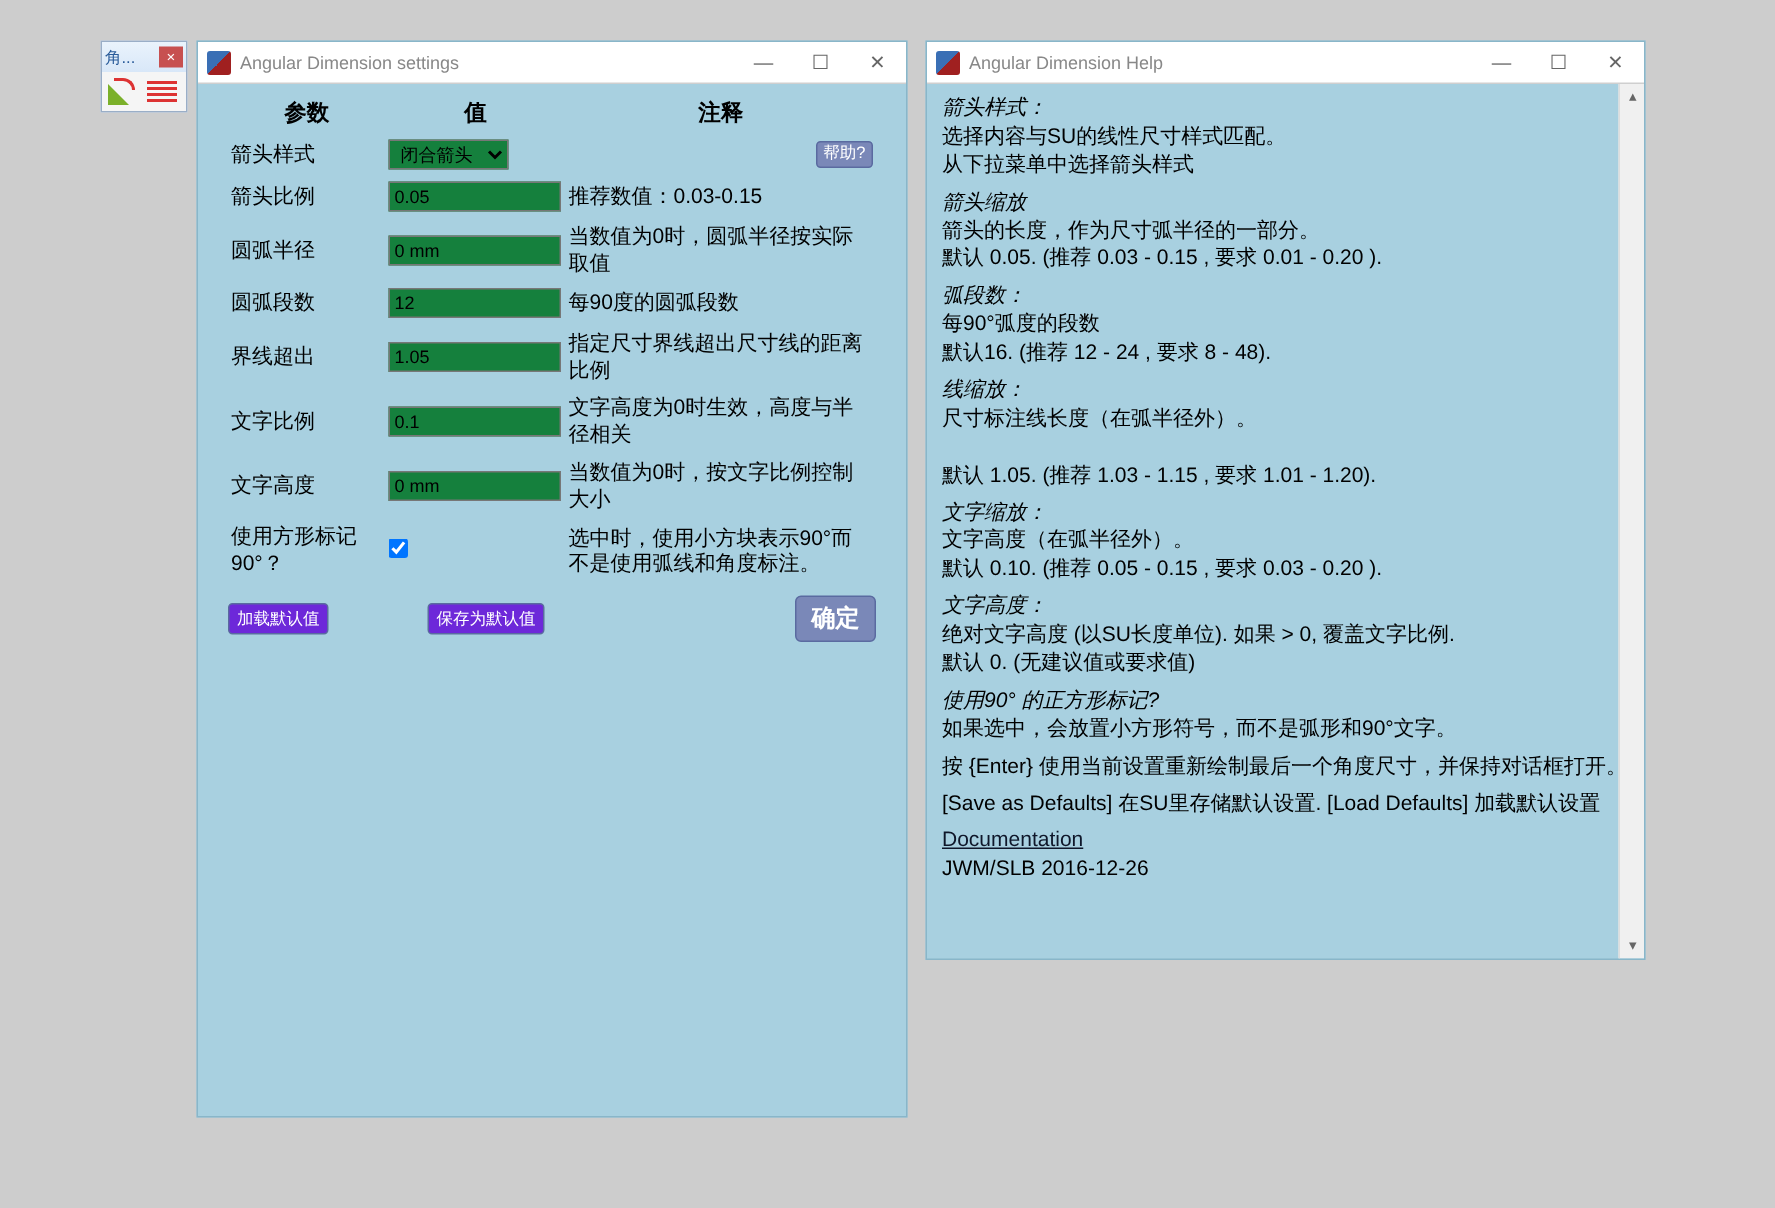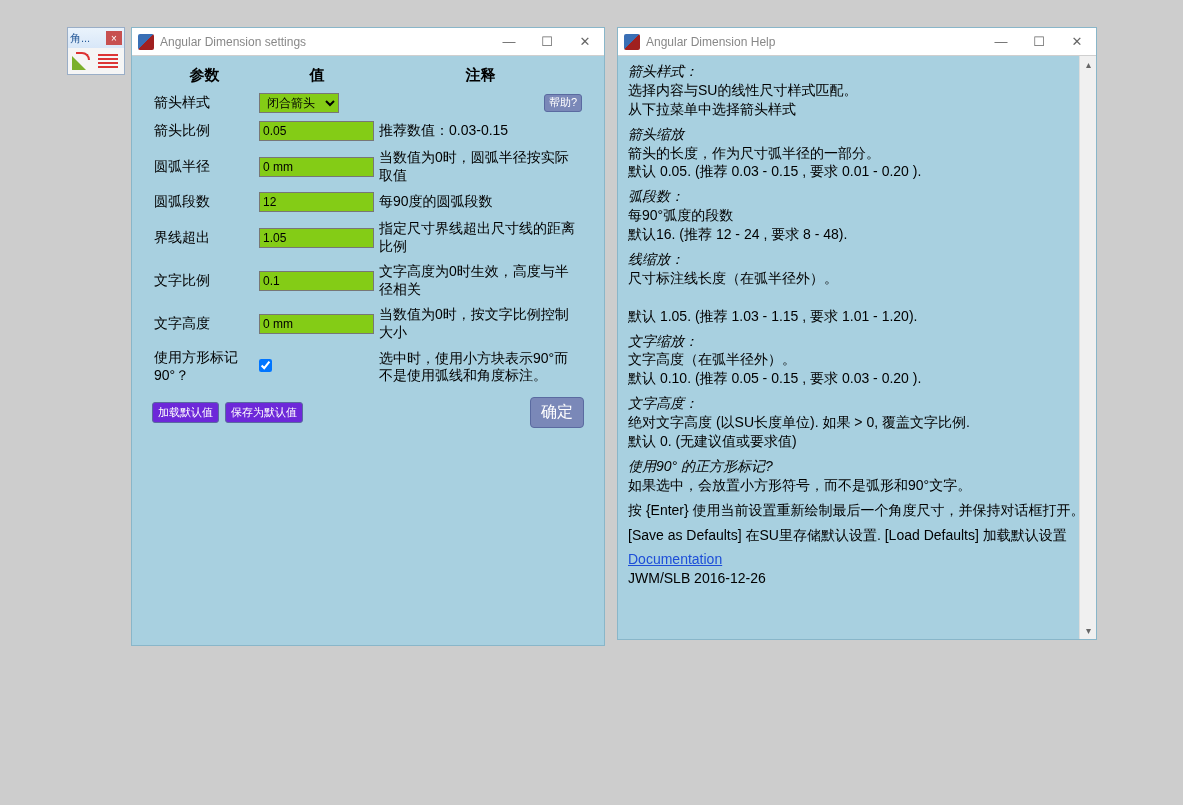--- a/index.html
+++ b/index.html
@@ -94,35 +94,35 @@
   }
   .title-text { flex: 1; }
   .win-btns { display:flex; height:100%; }
   .win-btn {
     width: 38px;
     display:flex; align-items:center; justify-content:center;
     color:#666; font-size:13px; cursor:pointer;
   }
 
   
-  .settings-win { left:131px; top:27px; width:474px; height:619px; }
+  .settings-win { left:131px; top:27px; width:474px; height:718px; }
   .settings-body { padding: 6px 20px; }
   table.settings { width:100%; border-collapse: collapse; }
   table.settings th {
     text-align:center; font-weight:bold; font-size:15px; padding:4px;
   }
   table.settings td {
     padding:4px 2px; vertical-align:middle; font-size:14px;
   }
   .col-param { width:105px; }
   .col-value { width:120px; }
   .col-note  { }
   .val-input {
     width: 115px; height:20px;
-    border:1px solid #777; background:#84cc16;
+    border:1px solid #777; background:#15803d;
     font-size:12px; padding:0 3px;
   }
   select.val-input { width:80px; }
   .note-cell { font-size:14px; line-height:1.25; }
   .help-btn {
     display:inline-block;
     background:#7a88b8; color:#fff;
     border:1px solid #5a6aa0; border-radius:3px;
     font-size:11px; padding:1px 4px; cursor:pointer;
     float:right;
@@ -131,34 +131,34 @@
   .small-btn {
     background:#6d28d9; color:#fff;
     border:1px solid #5a6aa0; border-radius:3px;
     font-size:11px; padding:2px 5px; cursor:pointer;
     margin-right:6px;
   }
   .ok-btn {
     margin-left:auto;
     background:#7a88b8; color:#fff;
     border:1px solid #5a6aa0; border-radius:4px;
-    font-size:16px; padding:4px 10px; cursor:pointer;
+    font-size:16px; padding:4px 10px; cursor:pointer;font-weight:bold;
   }
 
   
   .help-win { left:617px; top:27px; width:480px; height:613px; }
   .help-body {
     flex:1; overflow:hidden; position:relative;
     padding:6px 10px 4px 10px;
     line-height:1.35; font-size:14px;
   }
   .help-section-title { font-style:italic; margin-top:10px; }
   .help-body p { margin:0; }
   .help-body .block { margin-bottom:6px; }
-  .doc-link { color:#1d4ed8; text-decoration:underline; cursor:pointer; }
+  .doc-link { color:#0f172a; text-decoration:underline; cursor:pointer; }
   .scrollbar {
     position:absolute; right:0; top:0; bottom:0; width:17px;
     background:#f0f0f0; border-left:1px solid #ddd;
   }
   .scroll-up, .scroll-down {
     position:absolute; left:0; width:17px; height:17px;
     display:flex; align-items:center; justify-content:center;
     color:#666; font-size:10px; cursor:pointer;
   }
   .scroll-up{top:0;} .scroll-down{bottom:0;}
@@ -242,21 +242,21 @@
       </tr>
       <tr>
         <td>使用方形标记90°？</td>
         <td><input type="checkbox" checked="" style=""></td>
         <td class="note-cell">选中时，使用小方块表示90°而不是使用弧线和角度标注。</td>
       </tr>
     </tbody>
       </table>
     <div class="bottom-btns">
       <span class="small-btn">加载默认值</span>
-      <span class="small-btn" style="">保存为默认值</span>
+      <span class="small-btn" style="margin-left:60px">保存为默认值</span>
       <span class="ok-btn">确定</span>
     </div>
   </div>
 </div>
 
 <div class="win help-win">
   <div class="titlebar">
     <div class="app-icon"></div>
     <span class="title-text">Angular Dimension Help</span>
     <div class="win-btns">

